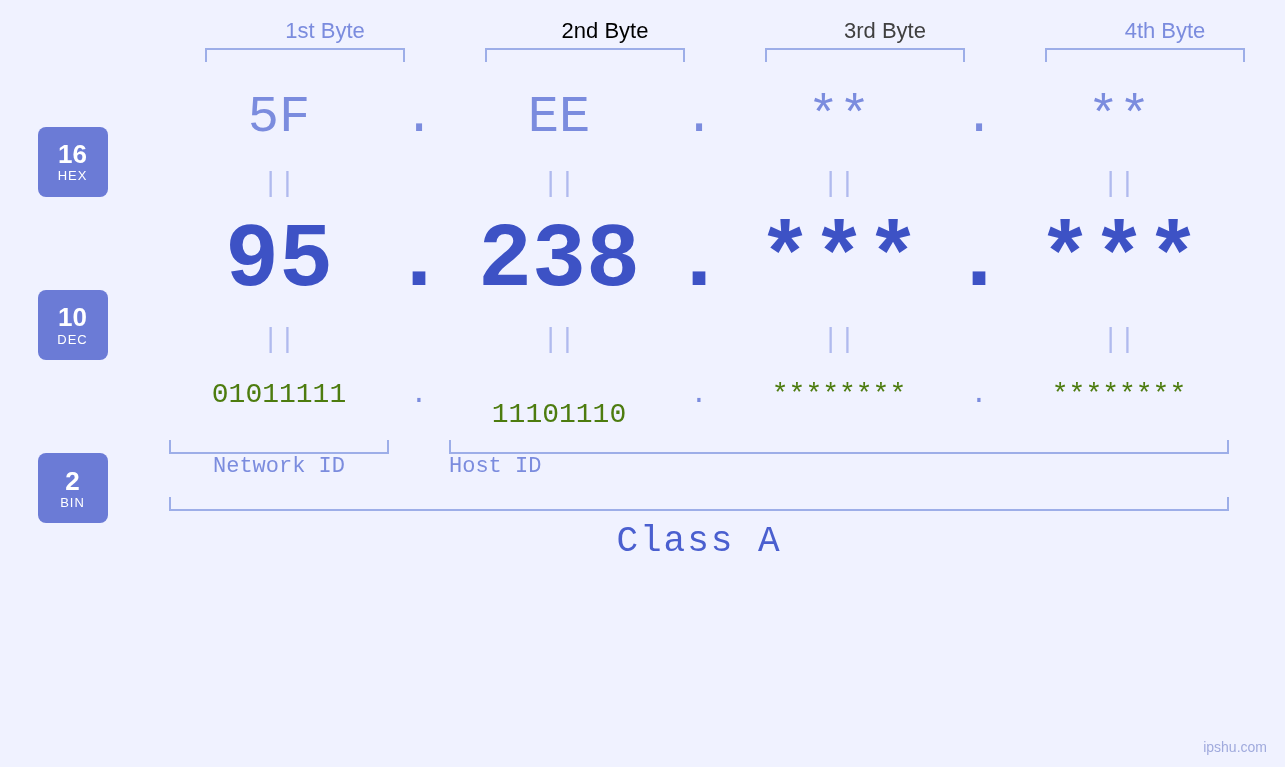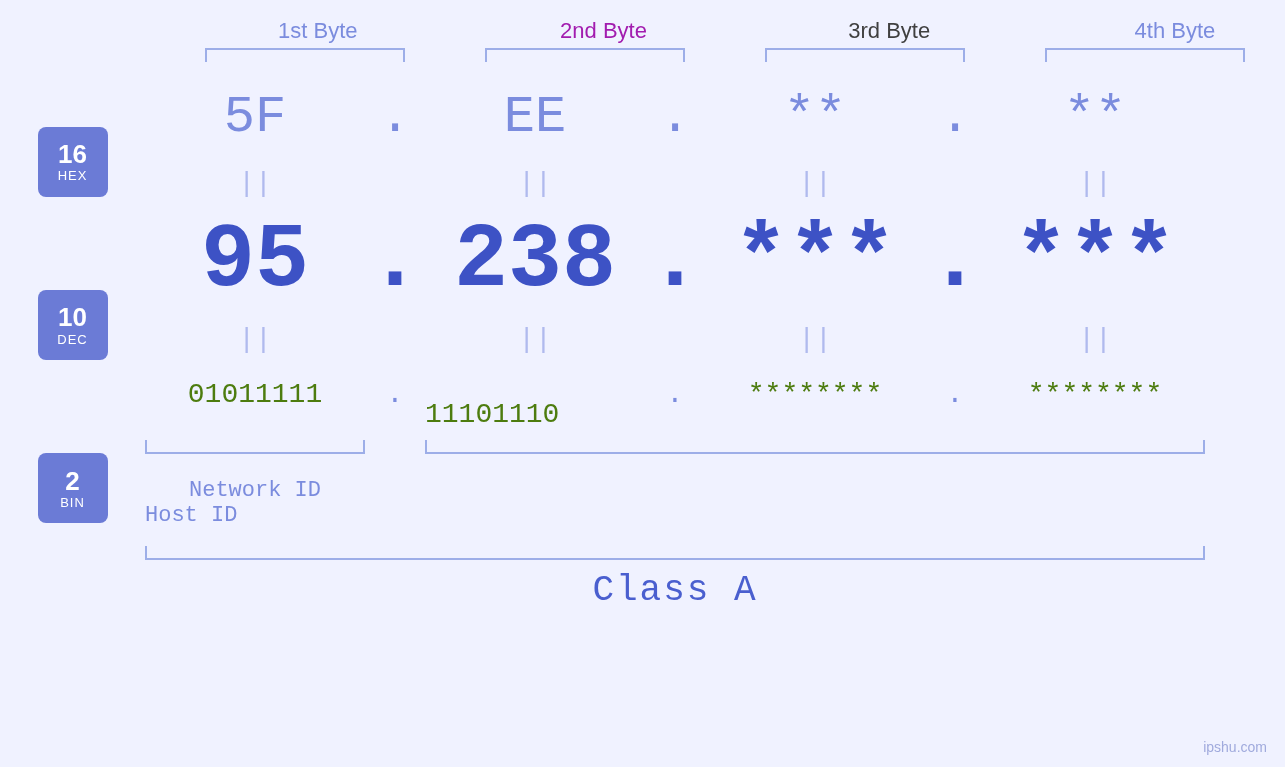--- a/index.html
+++ b/index.html
@@ -118,43 +118,43 @@
       display: flex;
       align-items: center;
       justify-content: center;
     }
   </style>
 </head>
 <body>
 
 <div class="container">
 
-  <div style="display:flex; flex-direction:row; width:1140px; margin-left:145px; margin-top:18px; justify-content:space-between;">
+  <div style="display:flex; flex-direction:row; width:1140px; margin-left:145px; margin-top:18px; justify-content:center;">
     <div style="width:60px;"></div>
     <div style="width:220px; text-align:center; color:#7b8cde; font-size:22px; font-family:Arial,sans-serif;">1st Byte</div>
     <div style="width:60px;"></div>
-    <div style="width:220px; text-align:center; color:#a21caf; font-size:22px; font-family:Arial,sans-serif;">2nd Byte</div>
+    <div style="width:220px; text-align:center; color:#000000; font-size:22px; font-family:Arial,sans-serif;">2nd Byte</div>
     <div style="width:60px;"></div>
     <div style="width:220px; text-align:center; color:#404040; font-size:22px; font-family:Arial,sans-serif;">3rd Byte</div>
     <div style="width:60px;"></div>
     <div style="width:220px; text-align:center; color:#7b8cde; font-size:22px; font-family:Liberation Sans, sans-serif;">4th Byte</div>
   </div>
 
   <div style="display:flex; flex-direction:row; width:1140px; margin-left:145px; margin-top:4px; justify-content:flex-start;">
     <div style="width:60px;"></div>
     <div style="width:200px; height:14px; border-top:2px solid #9daee8; border-left:2px solid #9daee8; border-right:2px solid #9daee8;"></div>
     <div style="width:80px;"></div>
     <div style="width:200px; height:14px; border-top:2px solid #9daee8; border-left:2px solid #9daee8; border-right:2px solid #9daee8;"></div>
     <div style="width:80px;"></div>
     <div style="width:200px; height:14px; border-top:2px solid #9daee8; border-left:2px solid #9daee8; border-right:2px solid #9daee8;"></div>
     <div style="width:80px;"></div>
     <div style="width:200px; height:14px; border-top:2px solid #9daee8; border-left:2px solid #9daee8; border-right:2px solid #9daee8;"></div>
   </div>
 
-  <div style="display:flex; flex-direction:row; width:1285px; margin-top:8px;">
+  <div style="display:flex; flex-direction:row; width:1285px; margin-top:8px;gap:24px;">
 
     <div style="width:145px; display:flex; flex-direction:column; align-items:center; justify-content:space-around; padding-top:10px; height:500px;">
       <div class="badge">
         <span class="badge-num">16</span>
         <span class="badge-label">HEX</span>
       </div>
       <div class="badge">
         <span class="badge-num">10</span>
         <span class="badge-label">DEC</span>
       </div>
@@ -234,21 +234,21 @@
         <div style="width:220px; text-align:center;"><span class="eq-sign">||</span></div>
       </div>
 
       <div class="row-values" style="height:75px; align-items:center;">
         <div style="width:220px; text-align:center;">
           <span class="bin-val">01011111</span>
         </div>
         <div class="dot-sep">
             <span class="bin-dot">.</span>
           </div>
-        <div style="width:220px; text-align:left;margin-top:40px;">
+        <div style="width:220px; text-align:center;margin-top:40px;">
           <span class="bin-val">11101110</span>
         </div>
         <div class="dot-sep">
             <span class="bin-dot">.</span>
           </div>
         <div style="width:220px; text-align:center;">
           <span class="bin-val">********</span>
         </div>
         <div class="dot-sep">
             <span class="bin-dot">.</span>
@@ -261,21 +261,21 @@
       <div style="display:flex; flex-direction:row; margin-top:8px;">
         <div style="width:220px; border-bottom:2px solid #9daee8; border-left:2px solid #9daee8; border-right:2px solid #9daee8; height:14px;"></div>
         <div style="width:60px;"></div>
         <div style="width:220px; border-bottom:2px solid #9daee8; border-left:2px solid #9daee8; height:14px;"></div>
         <div style="width:60px; border-bottom:2px solid #9daee8; height:14px;"></div>
         <div style="width:220px; border-bottom:2px solid #9daee8; height:14px;"></div>
         <div style="width:60px; border-bottom:2px solid #9daee8; height:14px;"></div>
         <div style="width:220px; border-bottom:2px solid #9daee8; border-right:2px solid #9daee8; height:14px;"></div>
       </div>
 
-      <div style="display:flex; flex-direction:column; margin-top:24px;">
+      <div style="display:flex; flex-direction:row; margin-top:0;">
         <div style="width:220px; text-align:center;">
           <span style="color:#7b8cde; font-size:22px; font-family:'Courier New',Courier,monospace;">Network ID</span>
         </div>
         <div style="width:60px;"></div>
         <div style="width:780px; text-align:left;">
           <span style="color:#7b8cde; font-size:22px; font-family:'Courier New',Courier,monospace;">Host ID</span>
         </div>
       </div>
 
       <div style="display:flex; flex-direction:row; margin-top:18px;">

